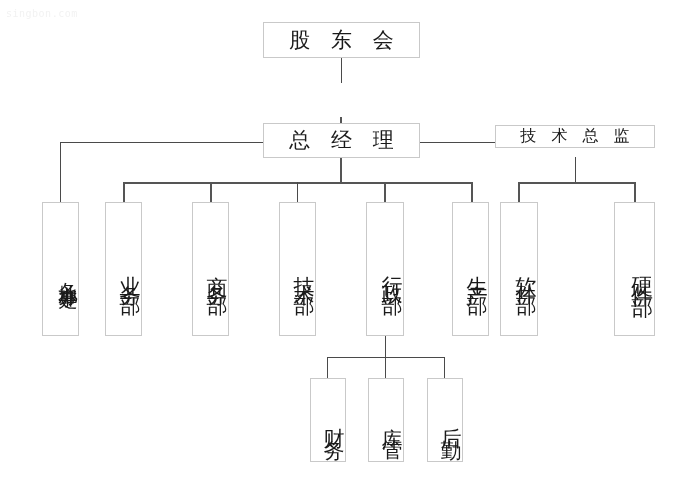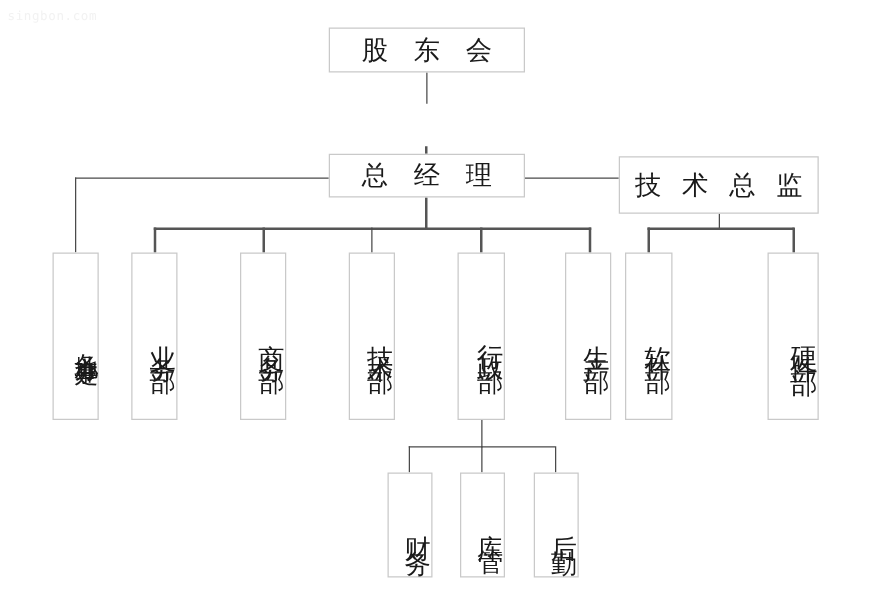--- a/index.html
+++ b/index.html
@@ -114,21 +114,21 @@
   <div class="line v" style="left:444px; top:357px; height:21px;"></div>
 
   <div class="node horiz" style="left:263px; top:22px; width:157px; height:36px;">
     <span class="node-label">股 东 会</span>
   </div>
 
   <div class="node horiz" style="left:263px; top:83px; width:157px; height:35px;margin-top:40px;">
     <span class="node-label">总 经 理</span>
   </div>
 
-  <div class="node horiz" style="left:495px; top:125px; width:160px; height:46px; font-size:21px; letter-spacing:5px; text-indent:5px;">
+  <div class="node horiz" style="left:495px; top:125px; width:160px; height:23px; font-size:16px; letter-spacing:5px; text-indent:5px;">
     <span class="node-label">技 术 总 监</span>
   </div>
 
   <div class="node vert" style="left:42px; top:202px; width:37px; height:134px; font-size:19px; letter-spacing:2px;">
     <span class="node-label">各地办事处</span>
   </div>
 
   <div class="node vert" style="left:105px; top:202px; width:37px; height:134px;">
     <span class="node-label">业务部</span>
   </div>

